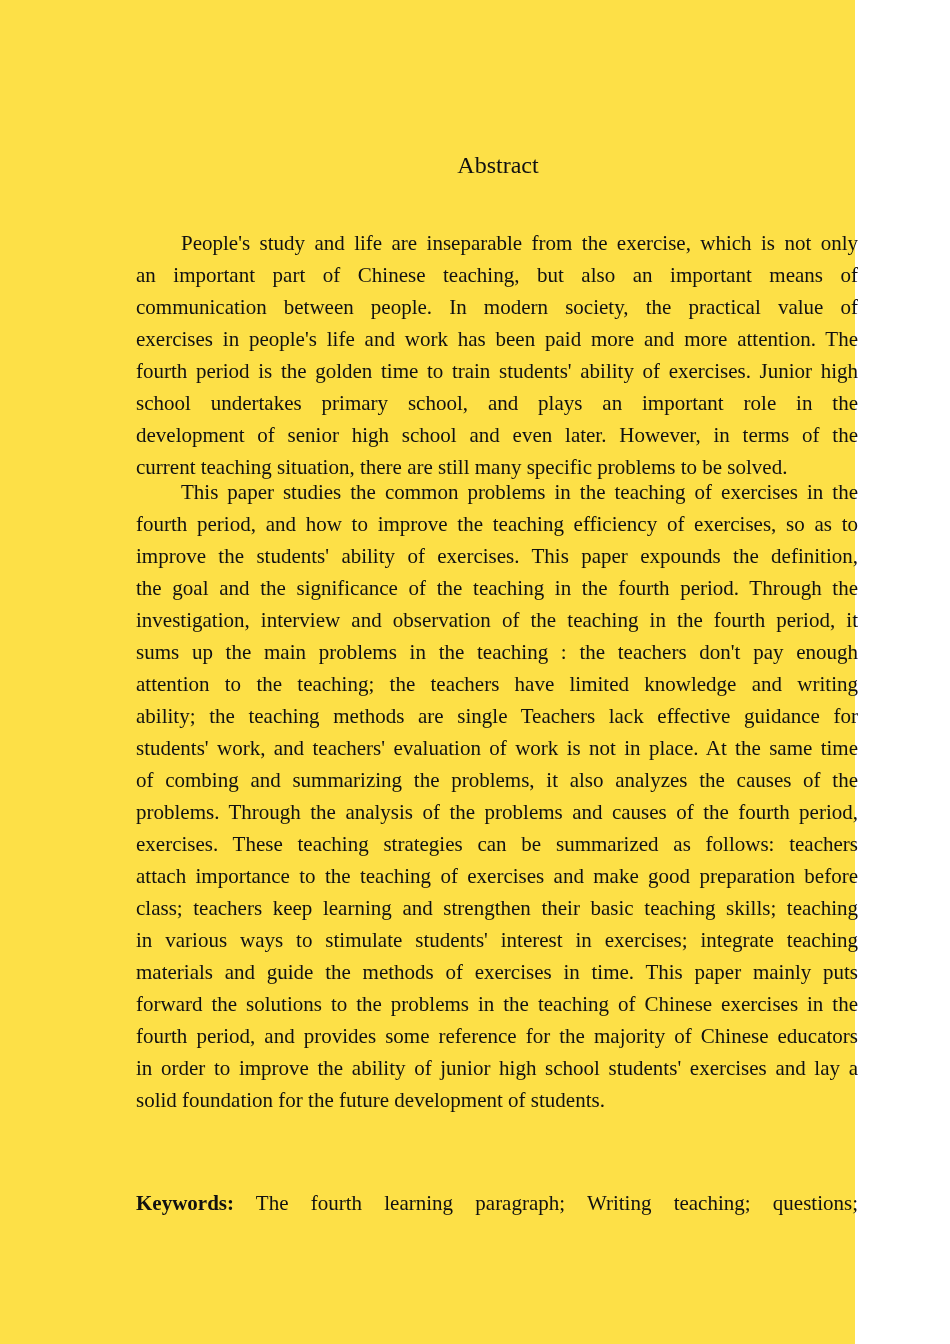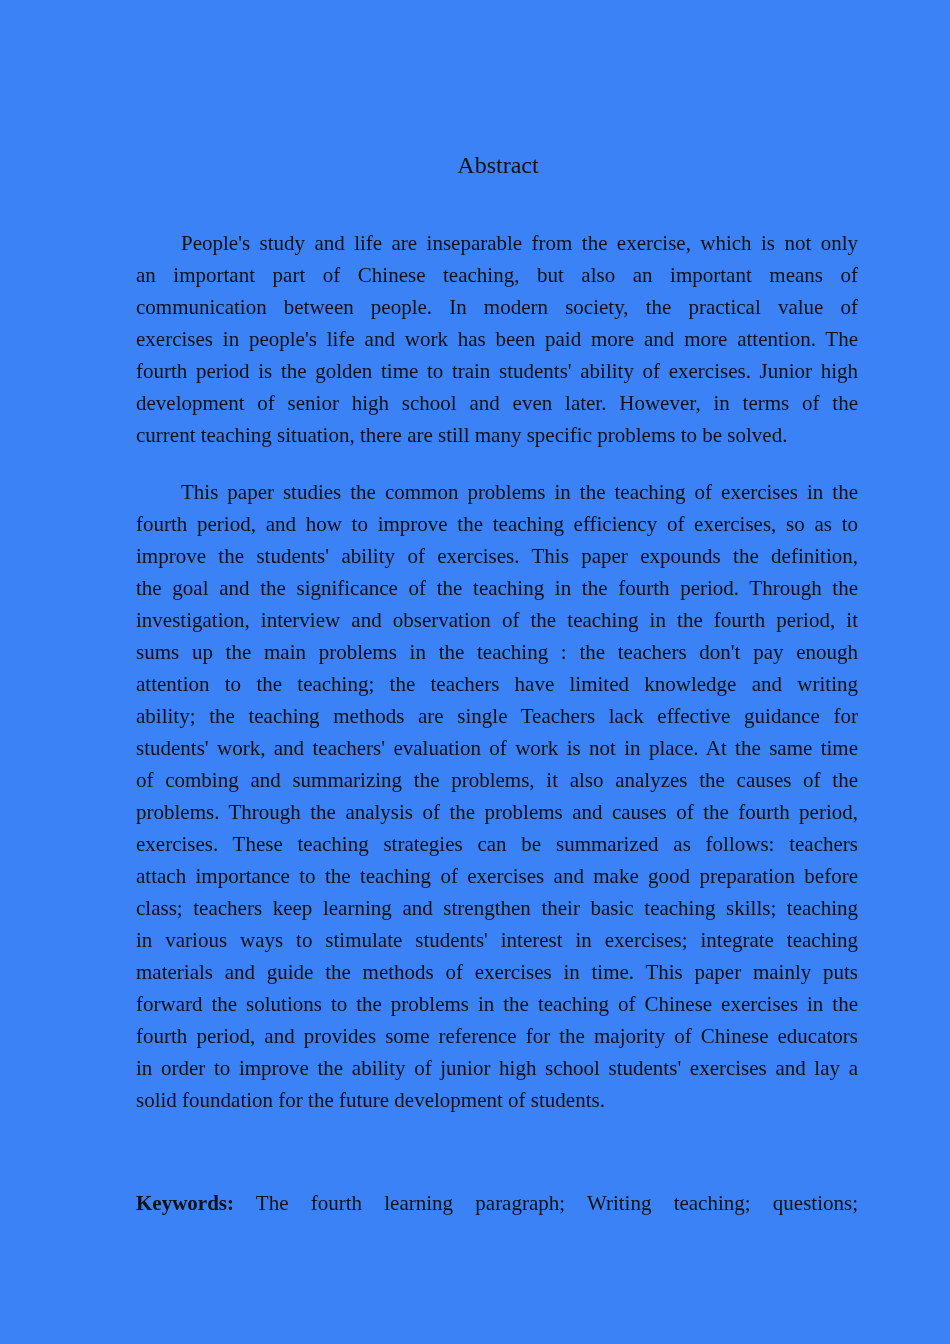--- a/index.html
+++ b/index.html
@@ -12,23 +12,23 @@
       height: 1344px;
       position: relative;
       overflow: hidden;
       font-family: "Liberation Serif", "DejaVu Serif", serif;
       color: #111111;
     }
     .page {
       position: absolute;
       left: 0;
       top: 0;
-      width: 950px;
+      width: 855px;
       height: 1344px;
-      background: #3b82f6;
+      background: #fde047;
     }
     .title {
       position: absolute;
       top: 150px;
       left: 0;
       width: 996px;
       text-align: center;
       font-size: 24px;
       line-height: 30px;
       font-weight: normal;
@@ -78,20 +78,21 @@
 <div class="page">
 
   <h1 class="title">Abstract</h1>
 
   <div class="body-text" style="top:227px;">
     <span class="line indent">People's study and life are inseparable from the exercise, which is not only</span>
     <span class="line">an important part of Chinese teaching, but also an important means of</span>
     <span class="line">communication between people. In modern society, the practical value of</span>
     <span class="line">exercises in people's life and work has been paid more and more attention. The</span>
     <span class="line">fourth period is the golden time to train students' ability of exercises. Junior high</span>
+    <span class="line">school undertakes primary school, and plays an important role in the</span>
     <span class="line">development of senior high school and even later. However, in terms of the</span>
     <span class="line last">current teaching situation, there are still many specific problems to be solved.</span>
   </div>
 
   <div class="body-text" style="top:476px;">
     <span class="line indent">This paper studies the common problems in the teaching of exercises in the</span>
     <span class="line">fourth period, and how to improve the teaching efficiency of exercises, so as to</span>
     <span class="line">improve the students' ability of exercises. This paper expounds the definition,</span>
     <span class="line">the goal and the significance of the teaching in the fourth period. Through the</span>
     <span class="line">investigation, interview and observation of the teaching in the fourth period, it</span>

